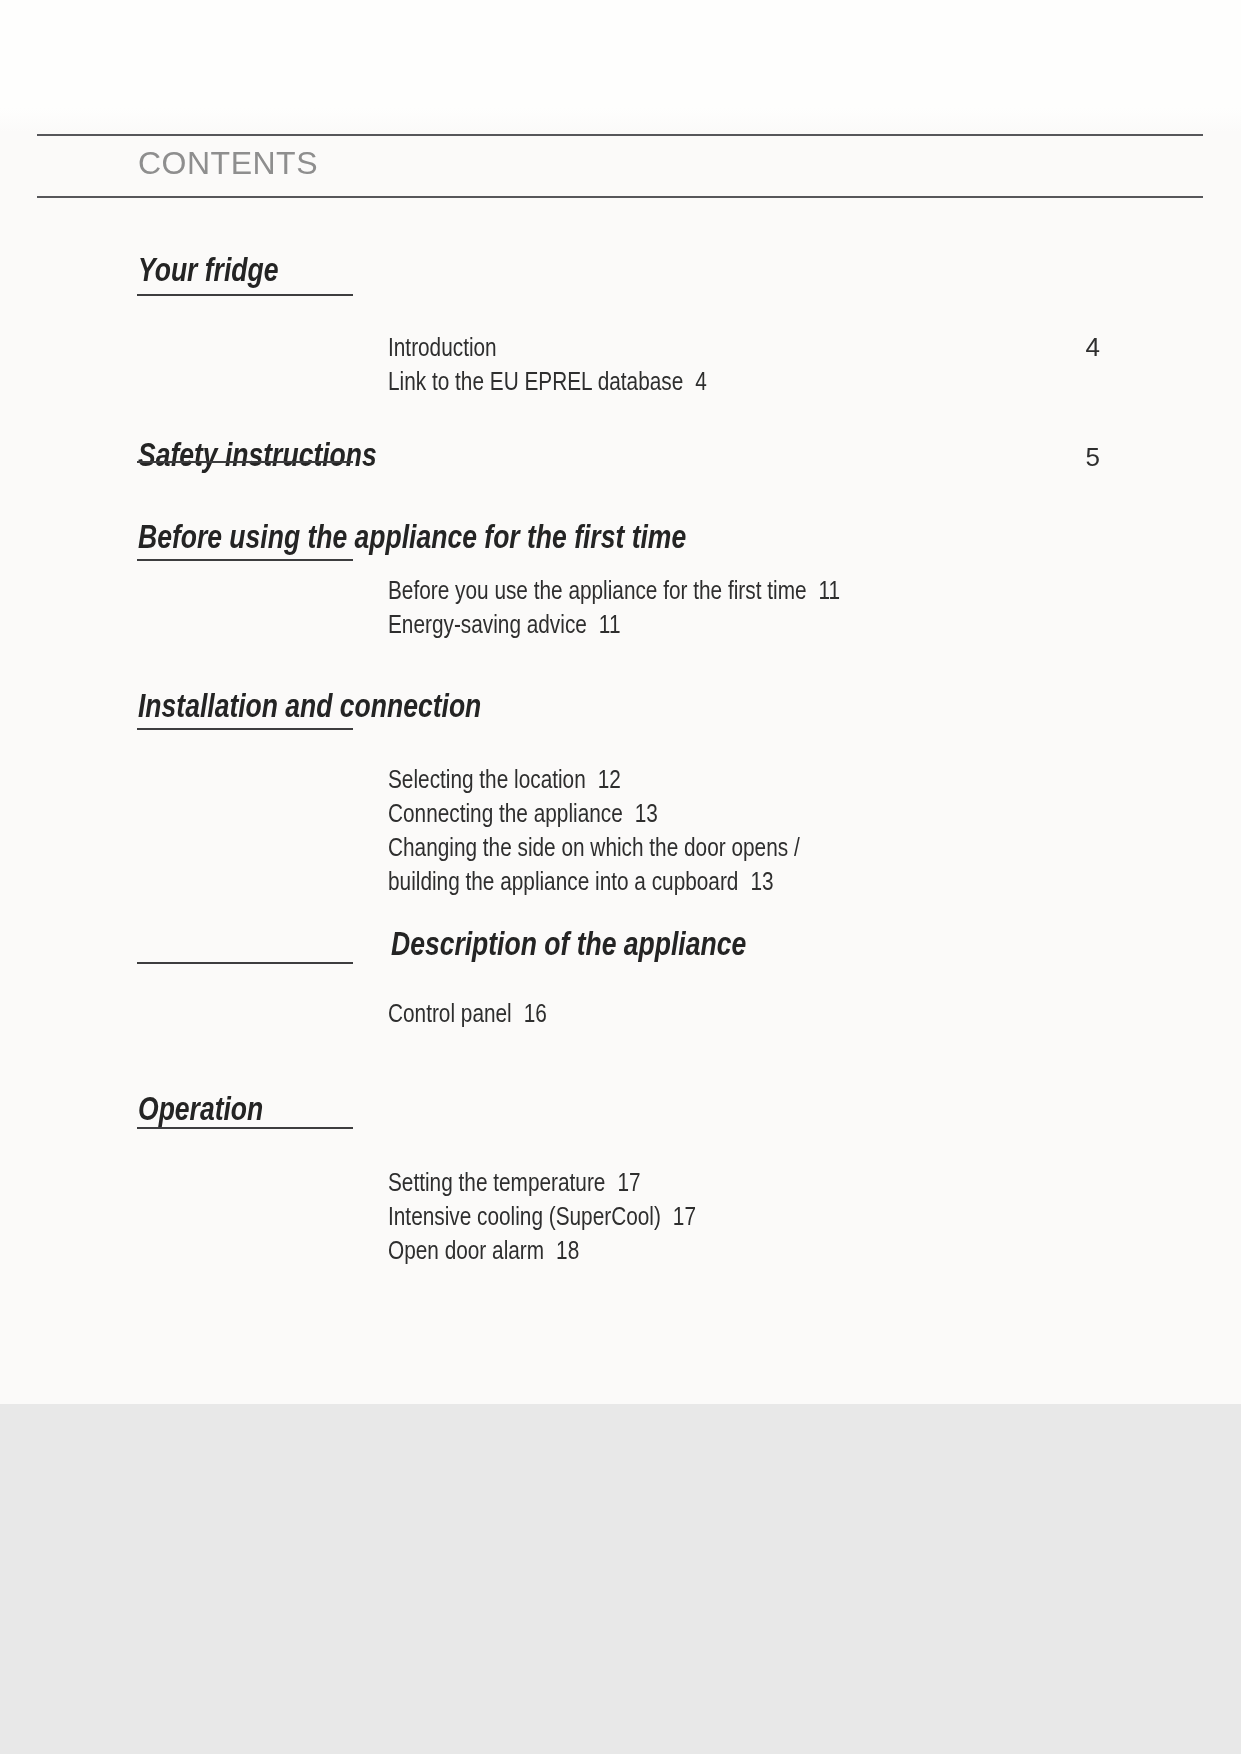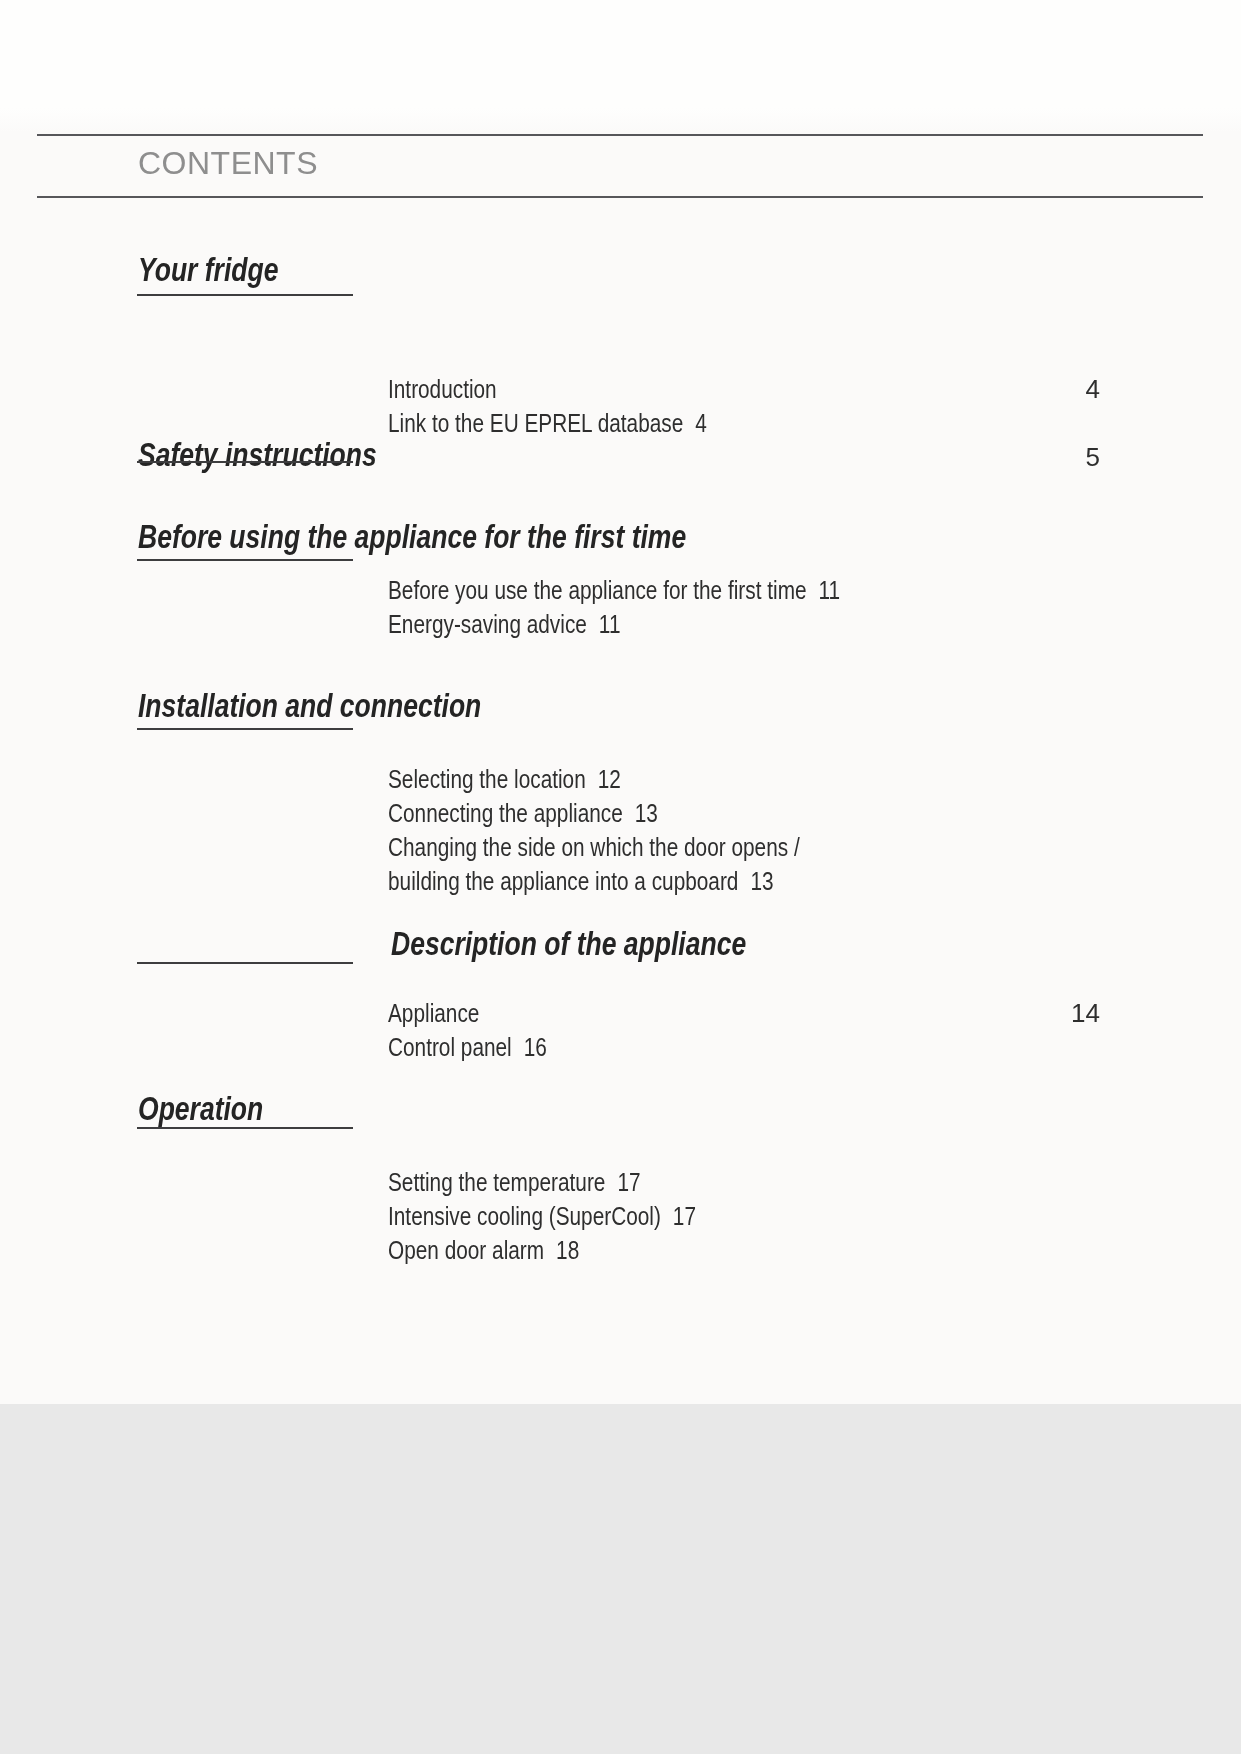--- a/index.html
+++ b/index.html
@@ -33,21 +33,21 @@
   }
   .underline{position:absolute;left:137px;width:216px;height:2px;background:#3d3d3f;}
   .entries{position:absolute;left:388px;width:712px;}
   .entry-row{display:flex;align-items:baseline;height:34px;line-height:34px;font-size:26px;color:#2e2e2e;}
   .entry-scale{display:inline-block;transform:scaleX(0.8);transform-origin:0 100%;white-space:pre;}
   .page-inline{margin-left:15px;}
   .page-right{margin-left:auto;font-size:26px;color:#2e2e2e;}
   .hpage{font-style:normal;font-weight:400;font-size:26px;color:#2e2e2e;}
   .page-inline:empty,.page-right:empty,.hpage:empty{display:none;}
   
-  .s0 .heading-row{top:250px;} .s0 .underline{top:294px;} .s0 .entries{top:330px;margin-top:42px;}
+  .s0 .heading-row{top:250px;} .s0 .underline{top:294px;} .s0 .entries{top:330px;}
   .s1 .heading-row{top:419px;margin-top:16px;} .s1 .underline{top:461px;}
   .s2 .heading-row{top:517px;} .s2 .underline{top:559px;} .s2 .entries{top:573px;}
   .s3 .heading-row{top:686px;} .s3 .underline{top:728px;} .s3 .entries{top:762px;}
   .s4 .heading-row{top:924px;justify-content:center;} .s4 .underline{top:962px;} .s4 .entries{top:996px;}
   .s5 .heading-row{top:1089px;align-items:center;} .s5 .underline{top:1127px;} .s5 .entries{top:1165px;}
   .footer-lang{
     position:absolute;left:86px;top:1633px;
     font-size:25px;color:#2c2c2c;line-height:30px;white-space:pre;
   }
   .brand-logo{
@@ -130,24 +130,20 @@
   </div>
 
   <div class="s4">
     <div class="heading-row">
       <span class="section-title">Description of the appliance</span>
 
     </div>
     <div class="underline"></div>
     <div class="entries">
       <div class="entry-row">
-        <span class="entry-scale"><span>Appliance</span></span>
-        <span class="page-right">14</span>
-      </div>
-      <div class="entry-row">
         <span class="entry-scale"><span>Control panel</span><span class="page-inline">16</span></span>
       </div>
     </div>
   </div>
 
   <div class="s5">
     <div class="heading-row">
       <span class="section-title">Operation</span>
 
     </div>

